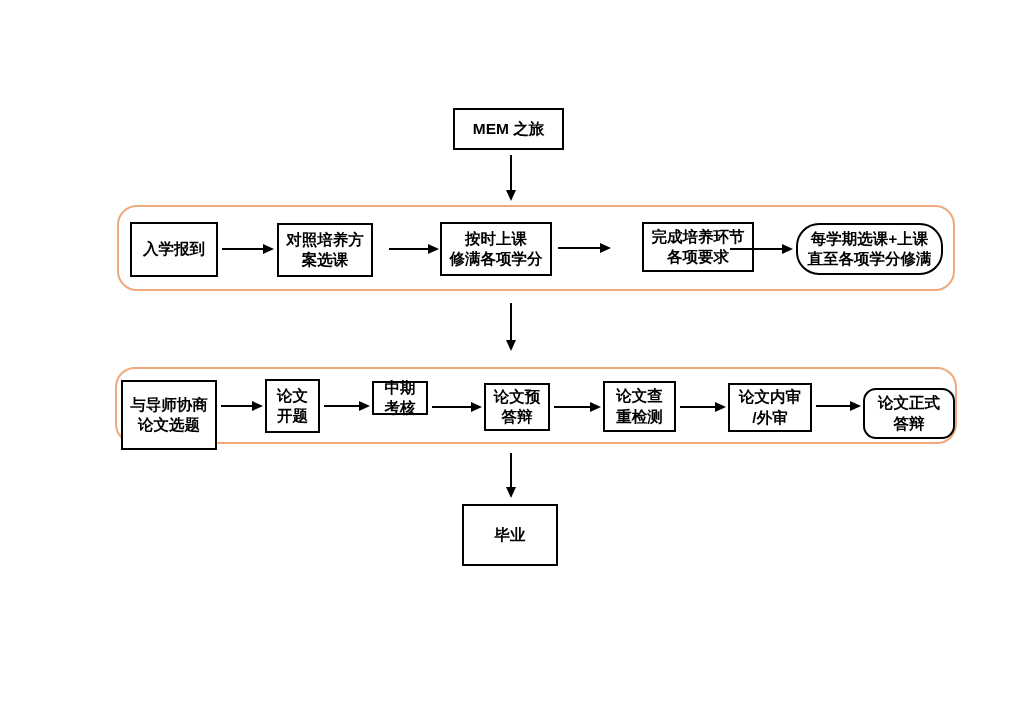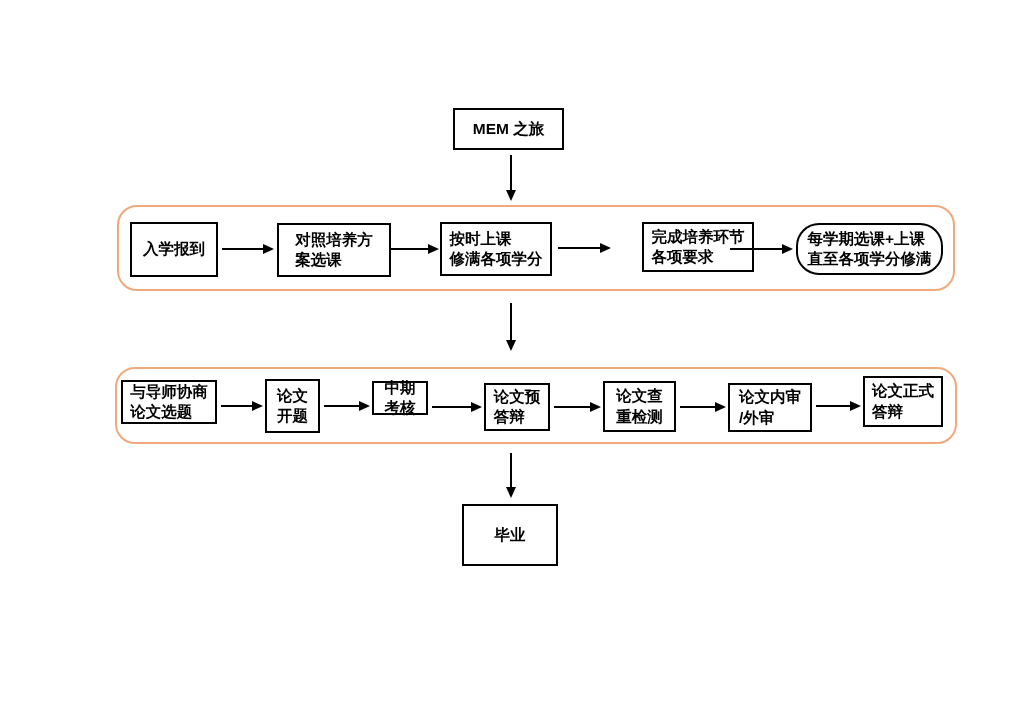--- a/index.html
+++ b/index.html
@@ -20,21 +20,21 @@
     position: absolute;
     border: 2.5px solid #000000;
     background: #ffffff;
     display: flex;
     align-items: center;
     justify-content: center;
     box-sizing: border-box;
   }
   .node-label {
     white-space: pre-line;
-    text-align: left;
+    text-align: center;
     font-weight: bold;
     color: #000000;
     font-size: 15.5px;
     line-height: 1.32;
   }
   
   .stage {
     position: absolute;
     border: 2px solid var(--accent, #F0A97C);
     border-radius: 20px;
@@ -84,21 +84,21 @@
     <span class="node-label">MEM 之旅</span>
   </div>
 
   <div class="v-arrow" style="left:510px; top:155px; height:44px;"></div>
 
   <div class="stage" style="left:117px; top:205px; width:838px; height:86px;"></div>
 
   <div class="node" style="left:130px; top:222px; width:88px; height:55px;">
     <span class="node-label">入学报到</span>
   </div>
-  <div class="node" style="left:277px; top:223px; width:114px; height:54px;">
+  <div class="node" style="left:277px; top:223px; width:96px; height:54px;">
     <span class="node-label">对照培养方
 案选课</span>
   </div>
   <div class="node" style="left:440px; top:222px; width:112px; height:54px;">
     <span class="node-label">按时上课
 修满各项学分</span>
   </div>
   <div class="node" style="left:614px; top:222px; width:112px; height:50px;margin-left:28px;">
     <span class="node-label">完成培养环节
 各项要求</span>
@@ -110,21 +110,21 @@
 
   <div class="h-arrow" style="left:222px; top:248px; width:50px;"></div>
   <div class="h-arrow" style="left:389px; top:248px; width:48px;"></div>
   <div class="h-arrow" style="left:558px; top:247px; width:51px;"></div>
   <div class="h-arrow" style="left:730px; top:248px; width:61px;"></div>
 
   <div class="v-arrow" style="left:510px; top:303px; height:46px;"></div>
 
   <div class="stage" style="left:115px; top:367px; width:842px; height:77px;"></div>
 
-  <div class="node" style="left:121px; top:380px; width:96px; height:44px;">
+  <div class="node" style="left:121px; top:380px; width:96px; height:70px;">
     <span class="node-label">与导师协商
 论文选题</span>
   </div>
   <div class="node" style="left:265px; top:379px; width:55px; height:54px;">
     <span class="node-label">论文
 开题</span>
   </div>
   <div class="node" style="left:372px; top:381px; width:56px; height:34px;">
     <span class="node-label">中期
 考核</span>
@@ -134,21 +134,21 @@
 答辩</span>
   </div>
   <div class="node" style="left:603px; top:381px; width:73px; height:51px;">
     <span class="node-label">论文查
 重检测</span>
   </div>
   <div class="node" style="left:728px; top:383px; width:84px; height:49px;">
     <span class="node-label">论文内审
 /外审</span>
   </div>
-  <div class="node" style="left:863px; top:376px; width:80px; height:51px;">
+  <div class="node" style="left:863px; top:388px; width:92px; height:51px;border-radius:13px;">
     <span class="node-label">论文正式
 答辩</span>
   </div>
 
   <div class="h-arrow" style="left:221px; top:405px; width:40px;"></div>
   <div class="h-arrow" style="left:324px; top:405px; width:44px;"></div>
   <div class="h-arrow" style="left:432px; top:406px; width:48px;"></div>
   <div class="h-arrow" style="left:554px; top:406px; width:45px;"></div>
   <div class="h-arrow" style="left:680px; top:406px; width:44px;"></div>
   <div class="h-arrow" style="left:816px; top:405px; width:43px;"></div>

